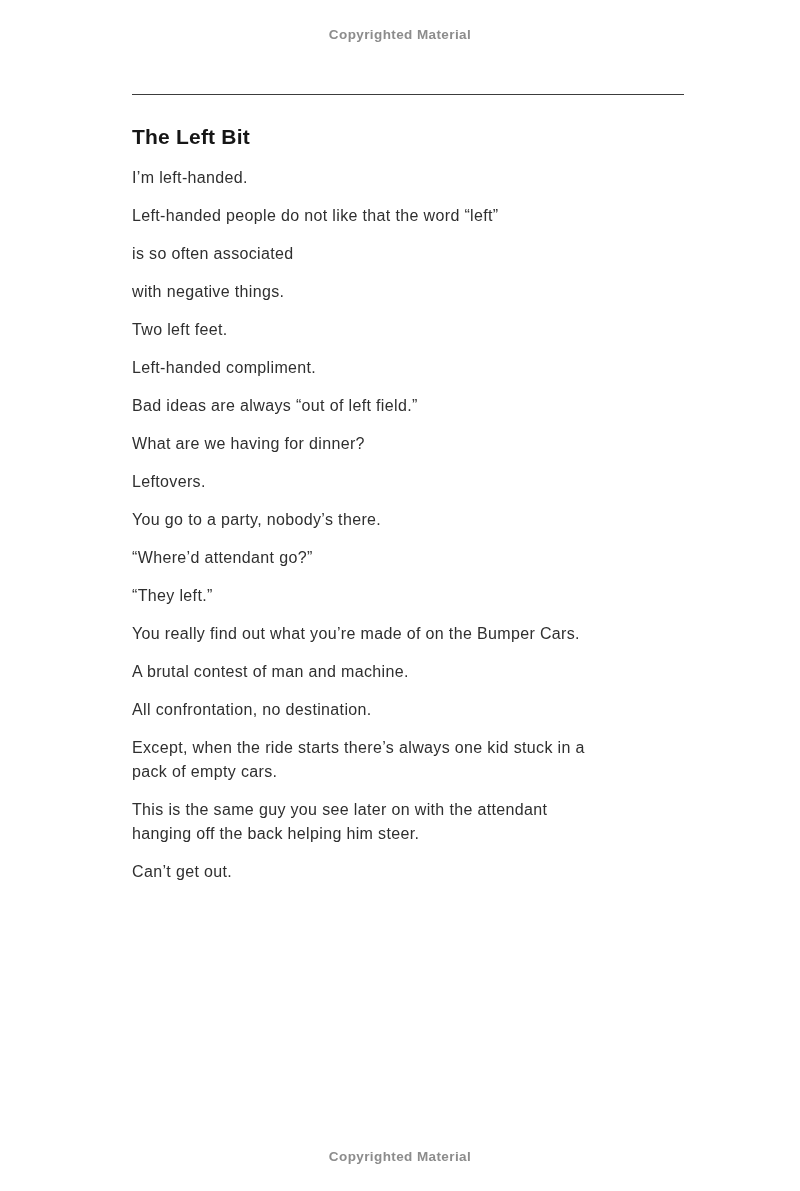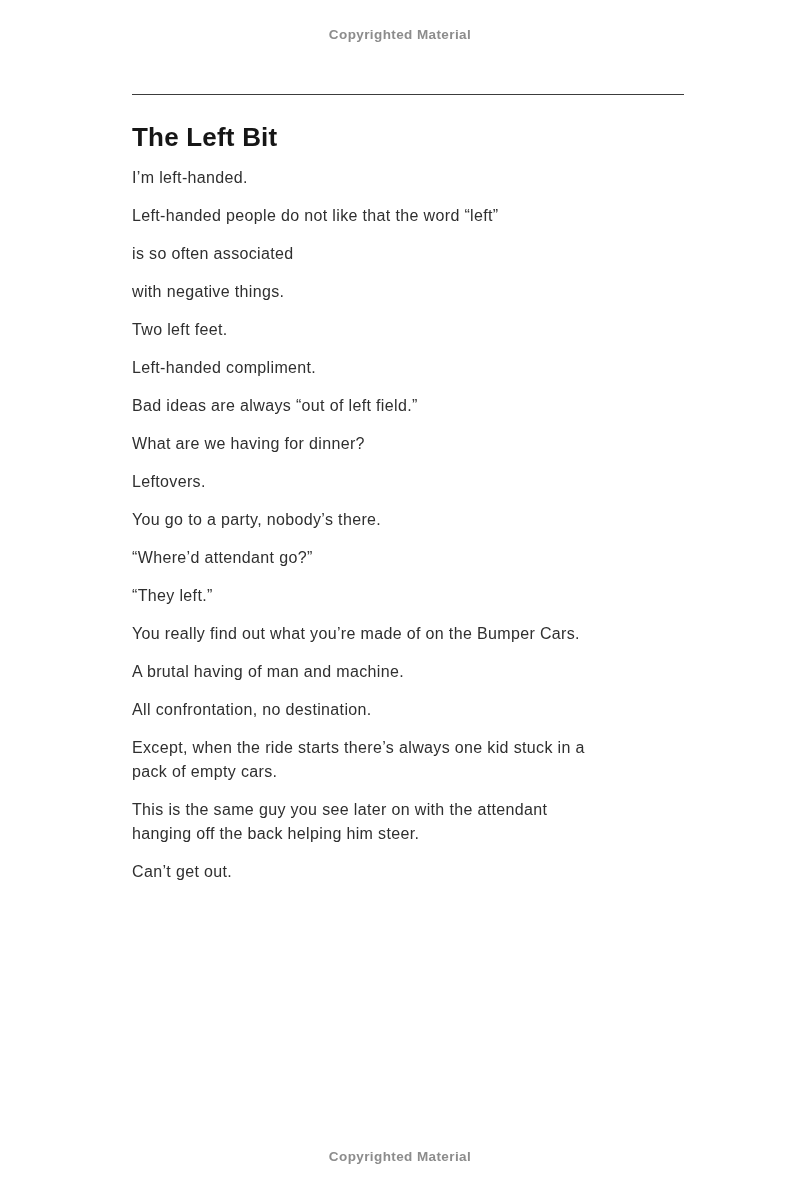--- a/index.html
+++ b/index.html
@@ -22,21 +22,21 @@
   }
   .watermark-top { padding-top: 27px; }
   .watermark-bottom { position: absolute; bottom: 27px; left: 0; }
   .rule {
     border: none;
     border-top: 1px solid #3c3c3c;
     margin: 52px 116px 0 132px;
   }
   .content { margin: 0 116px 0 132px; }
   .bit-title {
-    font-size: 26px;
+    font-size: 21px;
     font-weight: 700;
     color: #161616;
     letter-spacing: 0.2px;
     line-height: 22px;
     margin-top: 31px;
     margin-bottom: 18px;
   }
   .bit-title.second { margin-top: 46px; }
   .bit-line {
     font-size: 16px;
@@ -69,21 +69,21 @@
     <p class="bit-line">Left-handed compliment.</p>
     <p class="bit-line">Bad ideas are always “out of left field.”</p>
     <p class="bit-line">What are we having for dinner?</p>
     <p class="bit-line">Leftovers.</p>
     <p class="bit-line">You go to a party, nobody’s there.</p>
     <p class="bit-line">“Where’d attendant go?”</p>
     <p class="bit-line">“They left.”</p>
 
 
     <p class="bit-line">You really find out what you’re made of on the Bumper Cars.</p>
-    <p class="bit-line">A brutal having of man and machine.</p>
+    <p class="bit-line">A brutal contest of man and machine.</p>
     <p class="bit-line">All confrontation, no destination.</p>
     <p class="bit-line">Except, when the ride starts there’s always one kid stuck in a
 pack of empty cars.</p>
     <p class="bit-line">This is the same guy you see later on with the attendant
 hanging off the back helping him steer.</p>
     <p class="bit-line">Can’t get out.</p>
 
   </div>
 
   <div class="watermark watermark-bottom">Copyrighted Material</div>

